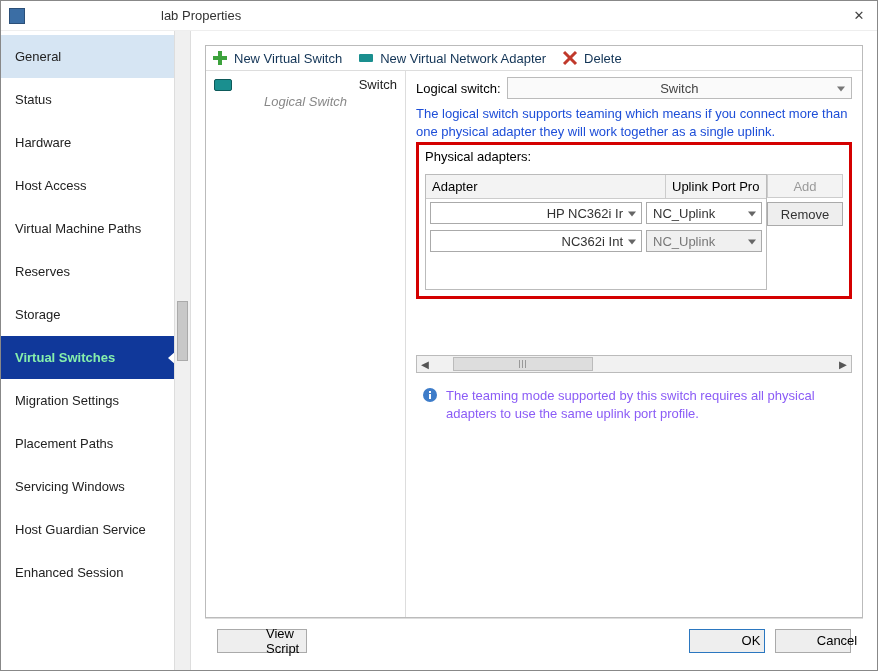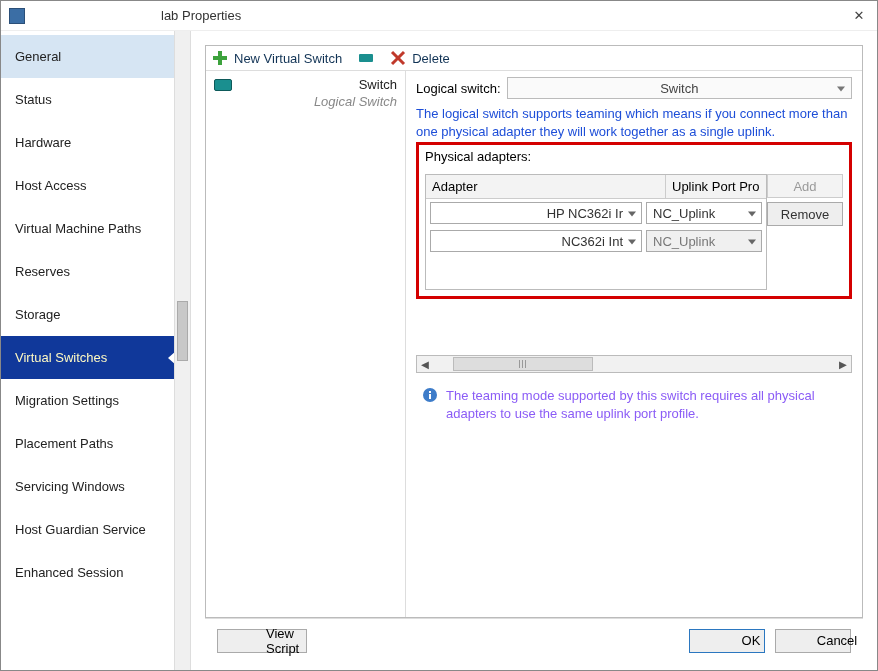--- a/index.html
+++ b/index.html
@@ -8,39 +8,39 @@
   .titlebar { height: 30px; display: flex; align-items: center; padding: 0 8px; border-bottom: 1px solid #eee; }
   .titlebar-icon { width: 16px; height: 16px; background: #3b6ea5; border: 1px solid #2b4f78; margin-right: 6px; }
   .titlebar-title { flex: 1; text-align: left; padding-left: 130px; color: #333; }
   .titlebar-close { width: 20px; text-align: center; color: #444; cursor: default; }
   .body { flex: 1; display: flex; overflow: hidden; }
 
   .nav-wrap { width: 190px; display: flex; border-right: 1px solid #ddd; }
   .nav { flex: 1; overflow: hidden; padding-top: 4px; }
   .nav-item { padding: 14px 14px; color: #222; cursor: default; position: relative; }
   .nav-item.highlight { background: #d6e5f3; }
-  .nav-item.selected { background: #10389a; color: #fef9c3; }
+  .nav-item.selected { background: #10389a; color: #86efac; font-weight: bold; }
   .nav-item.selected::after { content:""; position:absolute; right:-1px; top:50%; transform:translateY(-50%); width:0;height:0;border-top:6px solid transparent;border-bottom:6px solid transparent;border-right:7px solid #fff; }
   .nav-scroll { width: 16px; background: #f0f0f0; border-left: 1px solid #ddd; position: relative; }
   .nav-scroll .thumb { position: absolute; left:2px; right:2px; top:270px; height:60px; background:#c8c8c8; border:1px solid #aaa; }
 
   .content { flex:1; display:flex; flex-direction:column; padding: 14px 14px 8px 14px; gap: 0; }
   .main-panel { flex:1; border:1px solid #bbb; display:flex; flex-direction:column; overflow:hidden; }
 
   .toolbar { display:flex; align-items:center; gap:16px; padding:4px 6px; border-bottom:1px solid #ddd; }
   .tool { display:flex; align-items:center; gap:6px; color:#135; cursor:default; }
   .tool svg, .tool .glyph { width:16px; height:16px; }
 
   .panel-body { flex:1; display:flex; overflow:hidden; }
   .switch-list { width:200px; border-right:1px solid #ddd; }
   .switch-item { padding:6px 8px; }
   .switch-item .line1 { display:flex; align-items:center; gap:10px; }
   .switch-item .nic-icon { width:18px; height:12px; background:#1a8f8f; border:1px solid #0d5a5a; border-radius:2px; }
   .switch-item .name { flex:1; text-align:right; color:#222; }
-  .switch-item .sub { color:#888; font-style:italic; text-align:right; padding-top:2px; }
+  .switch-item .sub { color:#888; font-style:italic; text-align:center; padding-top:2px; }
 
   .detail { flex:1; padding:6px 10px 10px 10px; position:relative; }
   .row { display:flex; align-items:center; gap:6px; margin-bottom:6px; }
   .row label { white-space:nowrap; }
   .combo { flex:1; height:22px; border:1px solid #bbb; background:#fafafa; display:flex; align-items:center; padding:0 6px; position:relative; color:#444; }
   .combo::after { content:""; position:absolute; right:6px; top:50%; transform:translateY(-30%); width:0;height:0;border-left:4px solid transparent;border-right:4px solid transparent;border-top:5px solid #777; }
   .help { color:#1d4ed8; line-height:1.35; margin-bottom:0; }
 
   .red-box { border:3px solid #d40000; padding:4px 6px 6px 6px; margin-top:2px; }
   .section-label { margin-bottom:10px; }
@@ -117,20 +117,21 @@
             <svg class="glyph" viewBox="0 0 16 16">
                 <rect x="6" y="1" width="4" height="14" fill="#3da23d"></rect>
                 <rect x="1" y="6" width="14" height="4" fill="#3da23d"></rect>
               </svg>
             <span>New Virtual Switch</span>
           </div>
           <div class="tool">
             <svg class="glyph" viewBox="0 0 16 16">
                 <rect x="1" y="4" width="14" height="8" rx="1" fill="#1a8f8f"></rect>
               </svg>
+            <span>New Virtual Network Adapter</span>
           </div>
           <div class="tool">
             <svg class="glyph" viewBox="0 0 16 16">
                 <line x1="2" y1="2" x2="14" y2="14" stroke="#c0392b" stroke-width="3"></line>
                 <line x1="14" y1="2" x2="2" y2="14" stroke="#c0392b" stroke-width="3"></line>
               </svg>
             <span>Delete</span>
           </div>
         </div>
 

